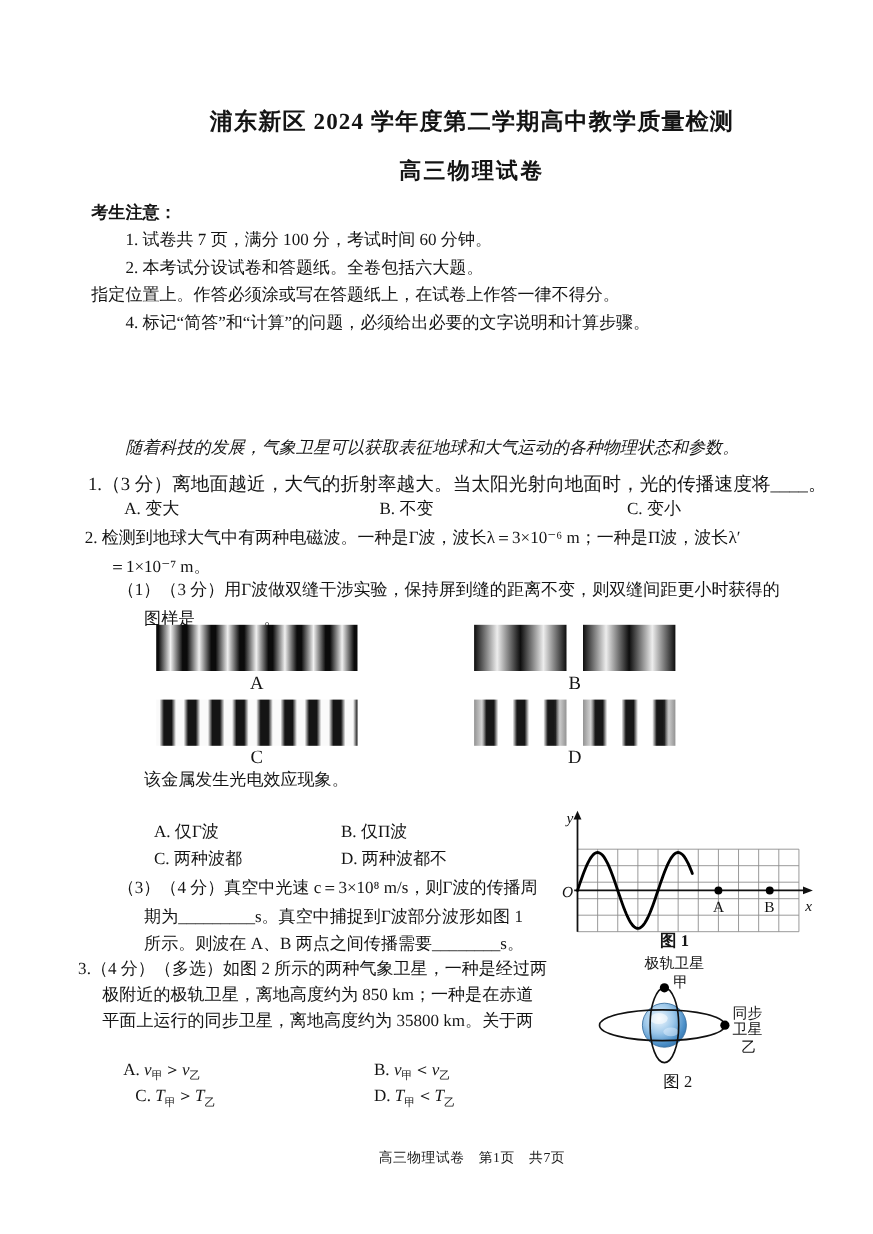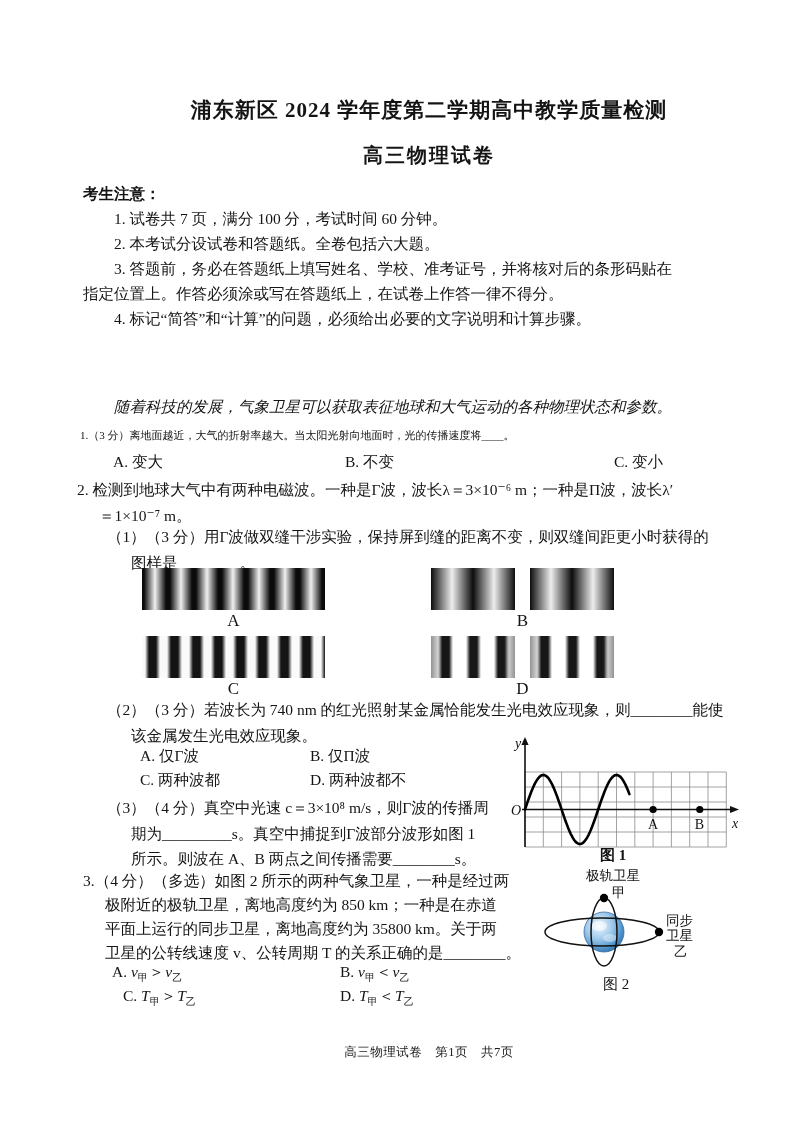--- a/index.html
+++ b/index.html
@@ -8,21 +8,21 @@
   .abs{position:absolute;}
   .ctr{left:0;width:100%;text-align:center;padding-left:32px;}
   .bold{font-weight:bold;}
   .title{top:96px;font-size:21px;letter-spacing:1px;}
   .subtitle{top:142px;font-size:20px;letter-spacing:2px;}
   .notice{left:83px;top:181px;width:636px;font-size:15.5px;line-height:25px;}
   .nline{white-space:nowrap;}
   .ind{text-indent:2em;}
   .sechead{top:351px;font-size:21px;letter-spacing:1px;}
   .intro{left:83px;top:397px;width:636px;font-size:15.5px;font-style:italic;text-indent:2em;white-space:nowrap;}
-  .t{font-size:11px;white-space:nowrap;}
+  .t{font-size:17px;white-space:nowrap;}
   .blk{font-size:15.5px;line-height:25.5px;}
   .blk div{white-space:nowrap;}
   .pad22{padding-left:22px;}
   .pad24{padding-left:24px;}
   .q3blk{font-size:15.5px;line-height:24px;}
   .q3blk div{white-space:nowrap;}
   
   .band{position:absolute;height:42px;}
   .patA{background:repeating-linear-gradient(90deg,#0b0b0b 0px,#0b0b0b 2px,#f0f0f0 13px,#0b0b0b 24px,#0b0b0b 26px);}
   .patC{background:repeating-linear-gradient(90deg,#fafafa 0px,#fafafa 3px,#141414 7px,#141414 14px,#fafafa 18px,#fafafa 22px);}
@@ -56,31 +56,30 @@
 
 <div class="page">
 
   <div class="abs ctr title bold">浦东新区 2024 学年度第二学期高中教学质量检测</div>
   <div class="abs ctr subtitle bold">高三物理试卷</div>
 
   <div class="abs notice">
     <div class="nline bold">考生注意：</div>
     <div class="nline ind">1. 试卷共 7 页，满分 100 分，考试时间 60 分钟。</div>
     <div class="nline ind">2. 本考试分设试卷和答题纸。全卷包括六大题。</div>
-    <div class="nline ind">3. 答题前，务必在答题纸上填写姓名、学校、准考证号，并将核对后的条形码贴在</div>
     <div class="nline">指定位置上。作答必须涂或写在答题纸上，在试卷上作答一律不得分。</div>
     <div class="nline ind">4. 标记“简答”和“计算”的问题，必须给出必要的文字说明和计算步骤。</div>
   </div>
 
   <div class="abs intro">随着科技的发展，气象卫星可以获取表征地球和大气运动的各种物理状态和参数。</div>
 
   <div class="abs t" style="left:80px;top:428px;">1.（3 分）离地面越近，大气的折射率越大。当太阳光射向地面时，光的传播速度将____。</div>
   <span class="opt" style="left:113px;top:452px;">A. 变大</span>
   <span class="opt" style="left:345px;top:452px;">B. 不变</span>
-  <span class="opt" style="left:570px;top:452px;margin-left:44px;">C. 变小</span>
+  <span class="opt" style="left:570px;top:452px;">C. 变小</span>
 
   <div class="abs blk" style="left:77px;top:477px;">
     <div>2. 检测到地球大气中有两种电磁波。一种是Γ波，波长λ＝3×10⁻⁶ m；一种是Π波，波长λ′</div>
     <div class="pad22">＝1×10⁻⁷ m。</div>
   </div>
 
   <div class="abs blk" style="left:107px;top:524px;">
     <div>（1）（3 分）用Γ波做双缝干涉实验，保持屏到缝的距离不变，则双缝间距更小时获得的</div>
     <div class="pad24">图样是________。</div>
   </div>
@@ -94,21 +93,20 @@
   <div class="plabel" style="left:431px;top:611px;">B</div>
   <div class="band patC" style="left:142px;top:636px;width:183px;"></div>
   <div class="segrow" style="left:431px;top:636px;">
     <div class="segD"></div>
     <div class="segD"></div>
   </div>
   <div class="plabel" style="left:142px;top:679px;">C</div>
   <div class="plabel" style="left:431px;top:679px;">D</div>
 
   <div class="abs blk" style="left:107px;top:697px;">
-    <div>（2）（3 分）若波长为 740 nm 的红光照射某金属恰能发生光电效应现象，则________能使</div>
     <div class="pad24">该金属发生光电效应现象。</div>
   </div>
   <span class="opt" style="left:140px;top:746px;font-family:Liberation Serif, serif;">A. 仅Γ波</span>
   <span class="opt" style="left:310px;top:746px;">B. 仅Π波</span>
   <span class="opt" style="left:140px;top:770px;">C. 两种波都</span>
   <span class="opt" style="left:310px;top:770px;">D. 两种波都不</span>
 
   <div class="abs blk" style="left:107px;top:795px;">
     <div>（3）（4 分）真空中光速 c＝3×10⁸ m/s，则Γ波的传播周</div>
     <div class="pad24">期为_________s。真空中捕捉到Γ波部分波形如图 1</div>
@@ -146,25 +144,24 @@
       <circle id="fig1-dotB" cy="75.5" r="3.6" fill="#000" cx="191.76500000000001"></circle>
       <text class="figlab" x="7" y="14">y</text>
       <text class="figlab" x="3" y="81">O</text>
       <text class="figlab" x="224" y="94">x</text>
       <text id="fig1-labA" class="figlabU" y="95" x="140.1">A</text>
       <text id="fig1-labB" class="figlabU" y="95" x="186.76500000000001">B</text>
     </svg>
     <div class="figcap">图 1</div>
   </div>
 
-  <div class="abs q3blk" style="left:83px;top:869px;">
+  <div class="abs q3blk" style="left:71px;top:869px;">
     <div>3.（4 分）（多选）如图 2 所示的两种气象卫星，一种是经过两</div>
     <div class="pad22">极附近的极轨卫星，离地高度约为 850 km；一种是在赤道</div>
     <div class="pad22">平面上运行的同步卫星，离地高度约为 35800 km。关于两</div>
-    <div class="pad22">卫星的公转线速度 v、公转周期 T 的关系正确的是________。</div>
   </div>
 
   <span class="opt" style="left:112px;top:962px;">
     <span>A.</span>&nbsp;<i>v</i><sub>甲</sub><span class="rel">＞</span><i>v</i><sub>乙</sub>
   </span>
   <span class="opt" style="left:340px;top:962px;">
     <span>B.</span>&nbsp;<i>v</i><sub>甲</sub><span class="rel">＜</span><i>v</i><sub>乙</sub>
   </span>
   <span class="opt" style="left:112px;top:986px;margin-left:11px;">
     <span>C.</span>&nbsp;<i>T</i><sub>甲</sub><span class="rel">＞</span><i>T</i><sub>乙</sub>

